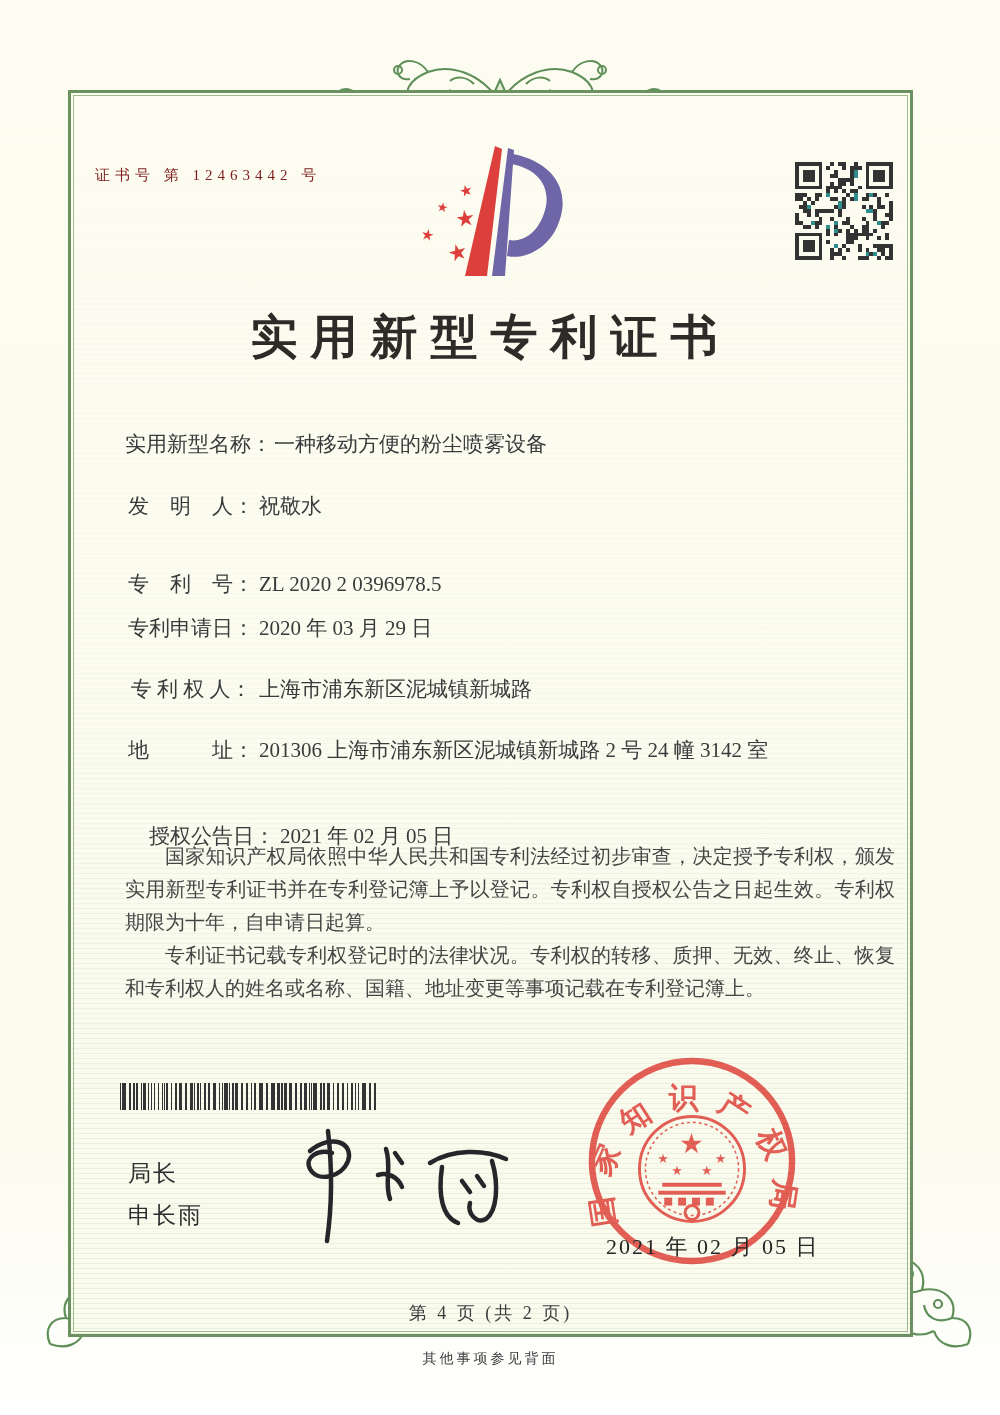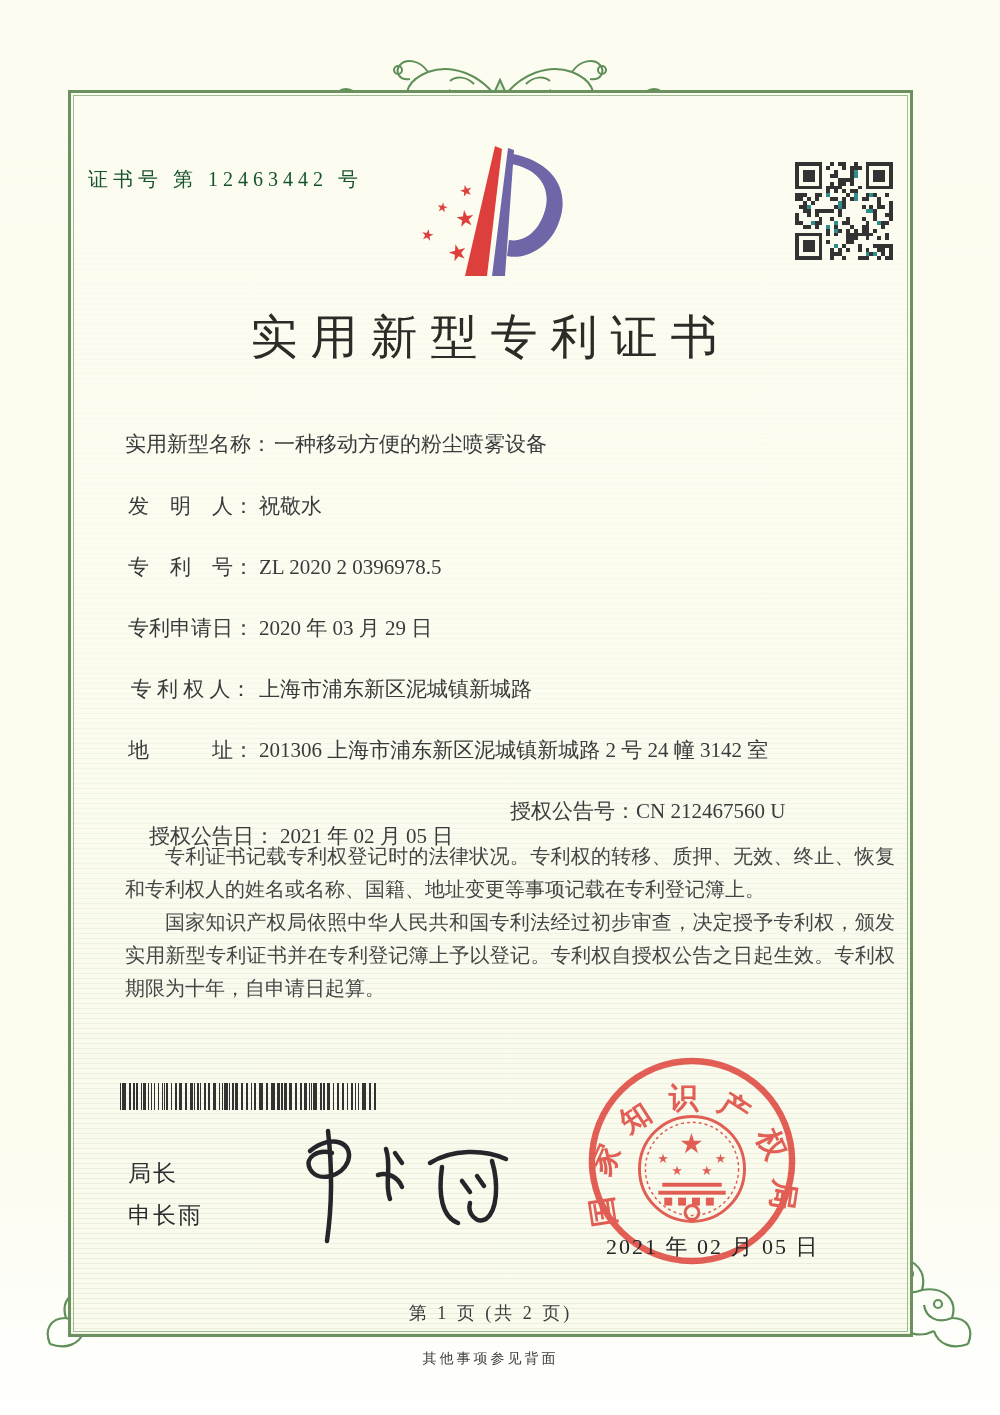--- a/index.html
+++ b/index.html
@@ -15,25 +15,25 @@
     background-color:#fbfbee;
     background-image:
       linear-gradient(180deg, rgba(252,252,240,1) 0%, rgba(252,252,240,0.75) 40%, rgba(246,250,236,0.25) 75%, rgba(240,247,228,0.05) 100%),
       repeating-linear-gradient(180deg, rgba(137,176,126,0.16) 0px, rgba(137,176,126,0.16) 1.5px, rgba(255,255,255,0) 1.5px, rgba(255,255,255,0) 5px);
   }
   .frame::before{
     content:""; position:absolute; left:2px; top:2px; right:2px; bottom:2px;
     border:1px solid #9cbb90; pointer-events:none;
   }
   .cert-no{
-    position:absolute; left:88px; top:166px; font-size:20px; letter-spacing:5px; color:#14532d;
+    position:absolute; left:95px; top:166px; font-size:15px; letter-spacing:5px; color:#7f1d1d;
   }
   .title{
     position:absolute; left:68px; top:306px; width:845px; text-align:center;
-    font-size:47px; font-weight:400; letter-spacing:13px; color:#2d2a27;
+    font-size:47px; font-weight:700; letter-spacing:13px; color:#2d2a27;
   }
   .logo{ position:absolute; left:413px; top:138px; }
   .qr{ position:absolute; left:795px; top:162px; }
   .fields{ position:absolute; left:125px; top:430px; width:775px; font-size:21px; }
   .frow{ position:absolute; left:0; white-space:pre; }
   .frow .lab{ display:inline-block; min-width:132px;text-align:center; }
   .frow .val{ margin-left:2px; }
   .grant-no{ position:absolute; left:385px; top:0; white-space:pre; }
   .paras{
     position:absolute; left:125px; top:840px; width:770px;
@@ -320,33 +320,32 @@
     <rect x="0" y="18" width="7" height="7" fill="#333"></rect>
     <rect x="1" y="19" width="5" height="5" fill="#fbfbee"></rect>
     <rect x="2" y="20" width="3" height="3" fill="#333"></rect>
   </svg>
 
 <div class="title">实用新型专利证书</div>
 
 <div class="fields">
   <div class="frow" style="top:0"><span class="lab">实用新型名称：</span><span class="val">一种移动方便的粉尘喷雾设备</span></div>
   <div class="frow" style="top:62px"><span class="lab">发　明　人：</span><span class="val">祝敬水</span></div>
-  <div class="frow" style="top:123px"><span class="lab">专　利　号：</span><span class="val">ZL 2020 2 0396978.5</span></div>
+  <div class="frow" style="top:140px"><span class="lab">专　利　号：</span><span class="val">ZL 2020 2 0396978.5</span></div>
   <div class="frow" style="top:184px"><span class="lab">专利申请日：</span><span class="val">2020 年 03 月 29 日</span></div>
   <div class="frow" style="top:245px"><span class="lab">专 利 权 人：</span><span class="val">上海市浦东新区泥城镇新城路</span></div>
   <div class="frow" style="top:306px"><span class="lab">地　　　址：</span><span class="val">201306 上海市浦东新区泥城镇新城路 2 号 24 幢 3142 室</span></div>
   <div class="frow" style="top:367px">
     <span class="lab">授权公告日：</span><span class="val">2021 年 02 月 05 日</span>
-    <span class="grant-no"><span>授权公告号：</span><span>CN 212467560 U</span></span>
   </div>
 </div>
 
 <div class="paras">
+  <p>国家知识产权局依照中华人民共和国专利法经过初步审查，决定授予专利权，颁发实用新型专利证书并在专利登记簿上予以登记。专利权自授权公告之日起生效。专利权期限为十年，自申请日起算。</p>
   <p>专利证书记载专利权登记时的法律状况。专利权的转移、质押、无效、终止、恢复和专利权人的姓名或名称、国籍、地址变更等事项记载在专利登记簿上。</p>
-  <p>国家知识产权局依照中华人民共和国专利法经过初步审查，决定授予专利权，颁发实用新型专利证书并在专利登记簿上予以登记。专利权自授权公告之日起生效。专利权期限为十年，自申请日起算。</p>
 </div>
 
 <svg class="barcode" id="barcode" width="262" height="27">
     <rect x="0" y="0" width="1" height="27" fill="#333"></rect>
     <rect x="2" y="0" width="4" height="27" fill="#333"></rect>
     <rect x="9" y="0" width="2" height="27" fill="#333"></rect>
     <rect x="13" y="0" width="2" height="27" fill="#333"></rect>
     <rect x="16" y="0" width="2" height="27" fill="#333"></rect>
     <rect x="21" y="0" width="1" height="27" fill="#333"></rect>
     <rect x="23" y="0" width="3" height="27" fill="#333"></rect>
@@ -449,14 +448,14 @@
     <rect x="82" y="147" width="8" height="8" stroke="none"></rect>
     <rect x="96" y="147" width="8" height="8" stroke="none"></rect>
     <rect x="110" y="147" width="8" height="8" stroke="none"></rect>
     <rect x="124" y="147" width="8" height="8" stroke="none"></rect>
     <circle cx="110" cy="162" r="7" fill="none" stroke-width="3"></circle>
   </g>
 </svg>
 
 <div class="seal-date">2021 年 02 月 05 日</div>
 
-<div class="page-indicator">第 1 页 (共 2 页)</div>
+<div class="page-indicator">第 4 页 (共 2 页)</div>
 <div class="footer-note">其他事项参见背面</div>
 
 </body></html>

